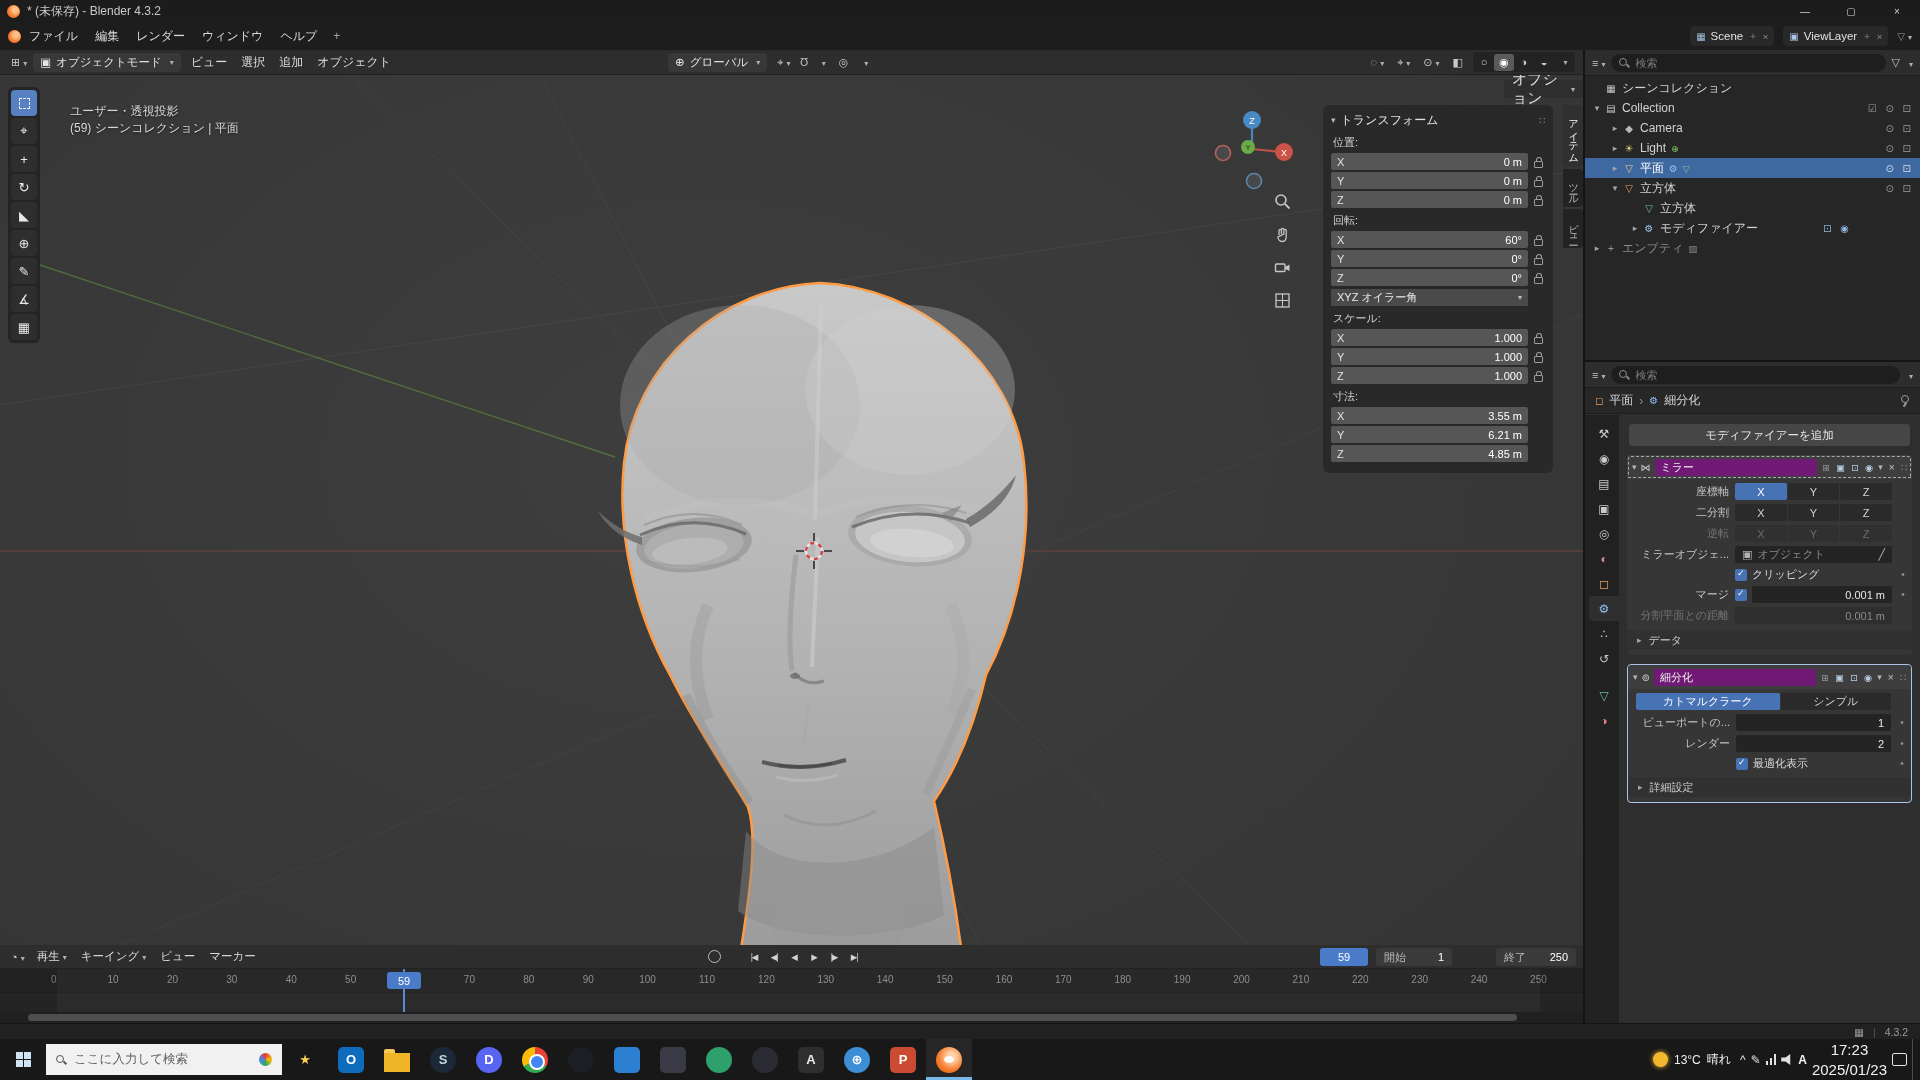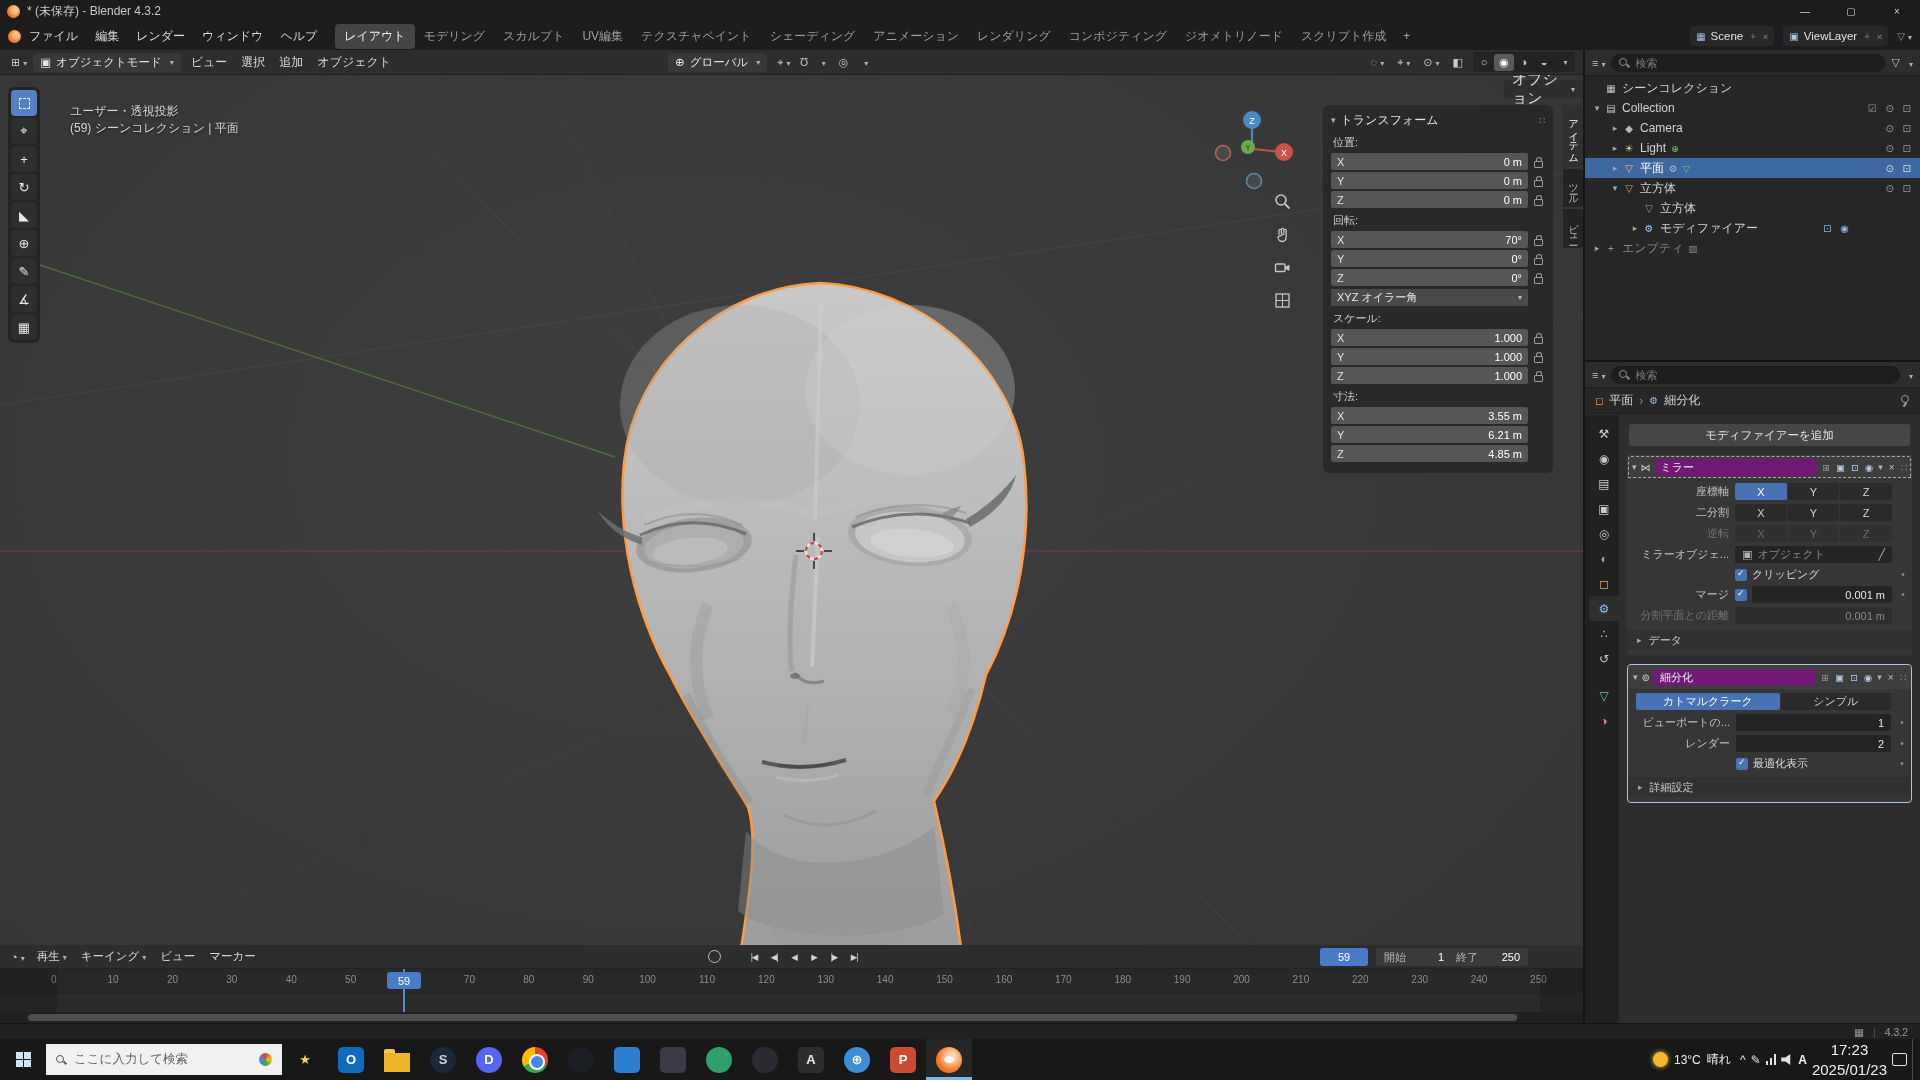--- a/index.html
+++ b/index.html
@@ -234,34 +234,20 @@
   <div class="menubar">
     <span class="bln-dot"></span>
     <div class="mb-left">
 
     <span class="menu-item">ファイル</span>
         <span class="menu-item">編集</span>
         <span class="menu-item">レンダー</span>
         <span class="menu-item">ウィンドウ</span>
         <span class="menu-item">ヘルプ</span>
       </div>
-    <div class="ws-tabs">
-
-    <span class="ws-tab active">レイアウト</span>
-        <span class="ws-tab">モデリング</span>
-        <span class="ws-tab">スカルプト</span>
-        <span class="ws-tab">UV編集</span>
-        <span class="ws-tab">テクスチャペイント</span>
-        <span class="ws-tab">シェーディング</span>
-        <span class="ws-tab">アニメーション</span>
-        <span class="ws-tab">レンダリング</span>
-        <span class="ws-tab">コンポジティング</span>
-        <span class="ws-tab">ジオメトリノード</span>
-        <span class="ws-tab">スクリプト作成</span>
-      </div>
     <span class="ws-add">+</span>
     <div class="mb-right">
       <div class="mb-sel">
         <span class="ic">▦</span>
         <span class="lbl">Scene</span>
         <span class="mini">＋</span>
         <span class="mini">×</span>
       </div>
       <div class="mb-sel">
         <span class="ic">▣</span>
@@ -507,21 +493,21 @@
               </span>
               <span class="lockic"></span>
             </div>
           </div>
         <div class="np-label">回転:</div>
         <div>
 
             <div class="tf-row">
               <span class="tf-field">
                 <span class="tf-axis">X</span>
-                <span class="tf-val">70°</span>
+                <span class="tf-val">60°</span>
               </span>
               <span class="lockic"></span>
             </div>
 
             <div class="tf-row">
               <span class="tf-field">
                 <span class="tf-axis">Y</span>
                 <span class="tf-val">0°</span>
               </span>
               <span class="lockic"></span>
@@ -901,21 +887,21 @@
           <button class="tl-pbtn">▶</button>
           <button class="tl-pbtn">|▶</button>
           <button class="tl-pbtn">▶|</button>
         </div>
       <span class="tl-frame">59</span>
       <span class="tl-clockic">◔</span>
       <span class="tl-range" style="left:1376px;width:76px">
           <span class="rl">開始</span>
           <span class="rv">1</span>
         </span>
-      <span class="tl-range" style="left:1448px;width:80px">
+      <span class="tl-range" style="left:1496px;width:80px">
           <span class="rl">終了</span>
           <span class="rv">250</span>
         </span>
     </div>
     <div class="tl-ruler">
       <div class="tl-ticks">
         
       <span class="tl-tick">0</span><span class="tl-tick">10</span><span class="tl-tick">20</span><span class="tl-tick">30</span><span class="tl-tick">40</span><span class="tl-tick">50</span><span class="tl-tick">60</span><span class="tl-tick">70</span><span class="tl-tick">80</span><span class="tl-tick">90</span><span class="tl-tick">100</span><span class="tl-tick">110</span><span class="tl-tick">120</span><span class="tl-tick">130</span><span class="tl-tick">140</span><span class="tl-tick">150</span><span class="tl-tick">160</span><span class="tl-tick">170</span><span class="tl-tick">180</span><span class="tl-tick">190</span><span class="tl-tick">200</span><span class="tl-tick">210</span><span class="tl-tick">220</span><span class="tl-tick">230</span><span class="tl-tick">240</span><span class="tl-tick">250</span></div>
     </div>
     <div class="tl-body"></div>

